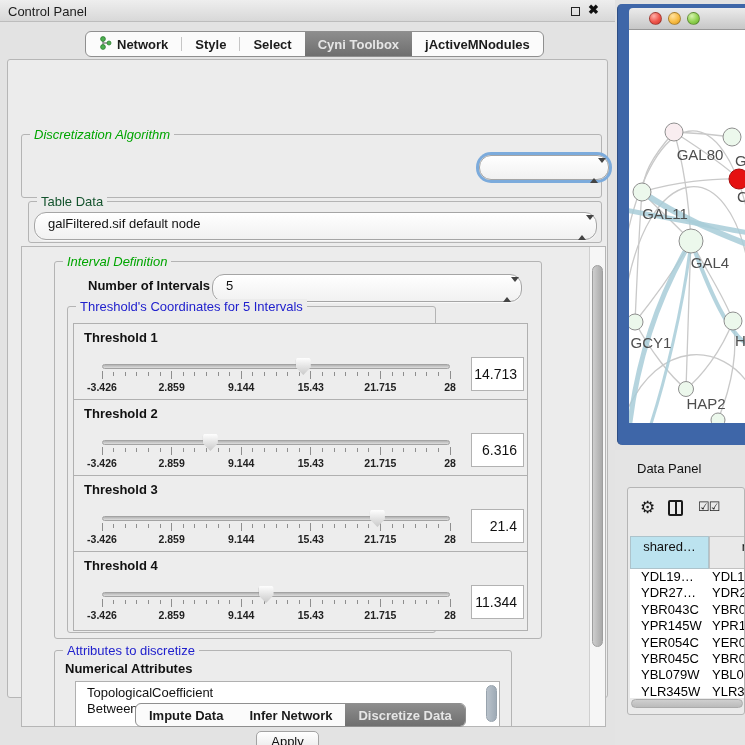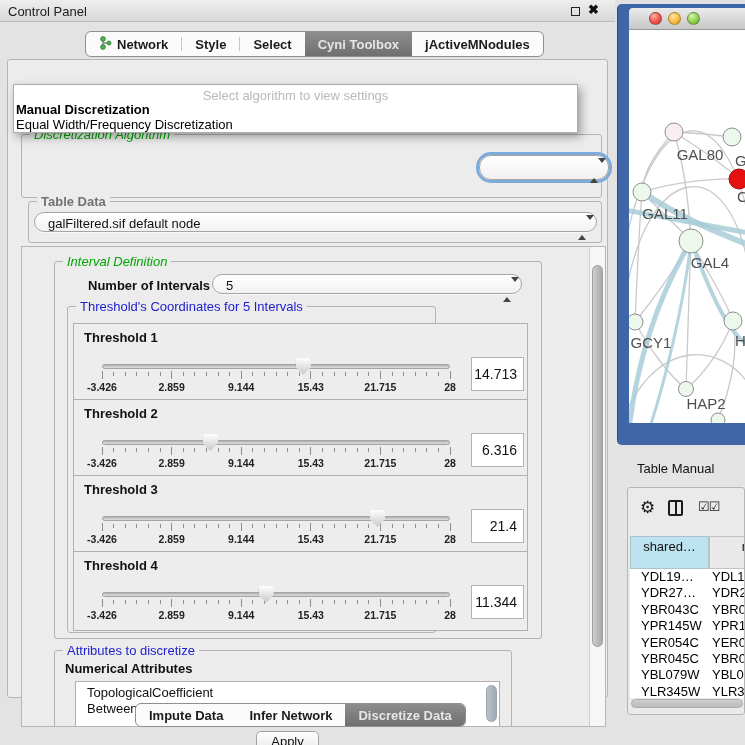--- a/index.html
+++ b/index.html
@@ -25,25 +25,25 @@
   #top-tabs { left:85px; top:31px; }
   #bottom-tabs { left:135px; top:703px; height:24px; }
   #bottom-tabs .tab { font-size:13px; }
 
   #cp-main { left:7px; top:59px; width:601px; height:639px; background:#ececec;
     border:1px solid #b6b6b6; border-radius:3px; }
 
   .groupbox { position:absolute; border:1px solid #b4b4b4; border-radius:3px; }
   .gb-label { position:absolute; top:-8px; left:8px; background:#ececec; padding:0 4px;
     font-size:13px; white-space:nowrap; }
-  .green { color:#00a500;font-style:italic; } .blue { color:#2121cd; } .black { color:#737373;font-weight:bold; }
+  .green { color:#00a500;font-style:italic; } .blue { color:#2121cd; } .black { color:#14532d; }
 
   
   .combo { position:absolute; background:linear-gradient(#ffffff,#f1f1f1);
-    border:1px solid #a5a5a5; border-radius:12px; height:20px; font-size:13px;
+    border:1px solid #a5a5a5; border-radius:12px; height:28px; font-size:13px;
     color:#111; line-height:22px; padding-left:13px; box-shadow:0 1px 1px rgba(255,255,255,.7); }
   .stepper { position:absolute; right:10px; top:4px; width:8px; }
   .stepper .up { width:0; height:0; border-left:4px solid transparent; border-right:4px solid transparent;
     border-bottom:5px solid #444; margin-bottom:3px; }
   .stepper .dn { width:0; height:0; border-left:4px solid transparent; border-right:4px solid transparent;
     border-top:5px solid #444; }
 
   
   #algo-group { left:13px; top:74px; width:581px; height:64px; }
   #algo-combo { left:457px; top:20px; width:130px; height:25px;
@@ -392,27 +392,20 @@
       </div>
     </div>
 
     <div class="abs" id="main-vscroll">
       <div class="thumb"></div>
     </div>
 
     <div class="abs" id="apply-btn">Apply</div>
   </div>
 
-  <div class="abs" id="algo-popup">
-    <div class="abs" id="popup-prompt">Select algorithm to view settings</div>
-    <div id="popup-items">
-        <div class="popup-item bold" style="top: 17px;">Manual Discretization</div>
-        <div class="popup-item" style="top: 32px;">Equal Width/Frequency Discretization</div>
-      </div>
-  </div>
 
   <div class="abs tabgroup" id="bottom-tabs">
       <div class="tab">
         <span>Impute Data</span>
       </div>
       <div class="tab">
         <span>Infer Network</span>
       </div>
       <div class="tab sel">
         <span>Discretize Data</span>
@@ -464,21 +457,21 @@
         <text x="36" y="189" text-anchor="middle" font-size="15" fill="#4e4e4e" font-family="&quot;Liberation Sans&quot;, sans-serif">GAL11</text>
         <text x="81" y="238" text-anchor="middle" font-size="15" fill="#4e4e4e" font-family="&quot;Liberation Sans&quot;, sans-serif">GAL4</text>
         <text x="22" y="318" text-anchor="middle" font-size="15" fill="#4e4e4e" font-family="&quot;Liberation Sans&quot;, sans-serif">GCY1</text>
         <text x="106" y="316" text-anchor="start" font-size="15" fill="#4e4e4e" font-family="&quot;Liberation Sans&quot;, sans-serif">H</text>
         <text x="77" y="379" text-anchor="middle" font-size="15" fill="#4e4e4e" font-family="&quot;Liberation Sans&quot;, sans-serif">HAP2</text>
       </svg>
   </div>
 </div>
 
 <div class="abs" id="table-panel-region">
-  <div class="abs" id="tp-title">Table Manual</div>
+  <div class="abs" id="tp-title">Data Panel</div>
   <div class="abs" id="tp-inner">
     <div class="abs" id="gear-icon">⚙</div>
     <div class="abs" id="col-icon">
         <span class="mid"></span>
       </div>
     <div class="abs" id="check-icons">☑☑</div>
     <div class="abs" id="tp-table">
       <div class="th-row">
         <div class="th-cell c1">shared…</div>
         <div class="th-cell c2">na</div>

